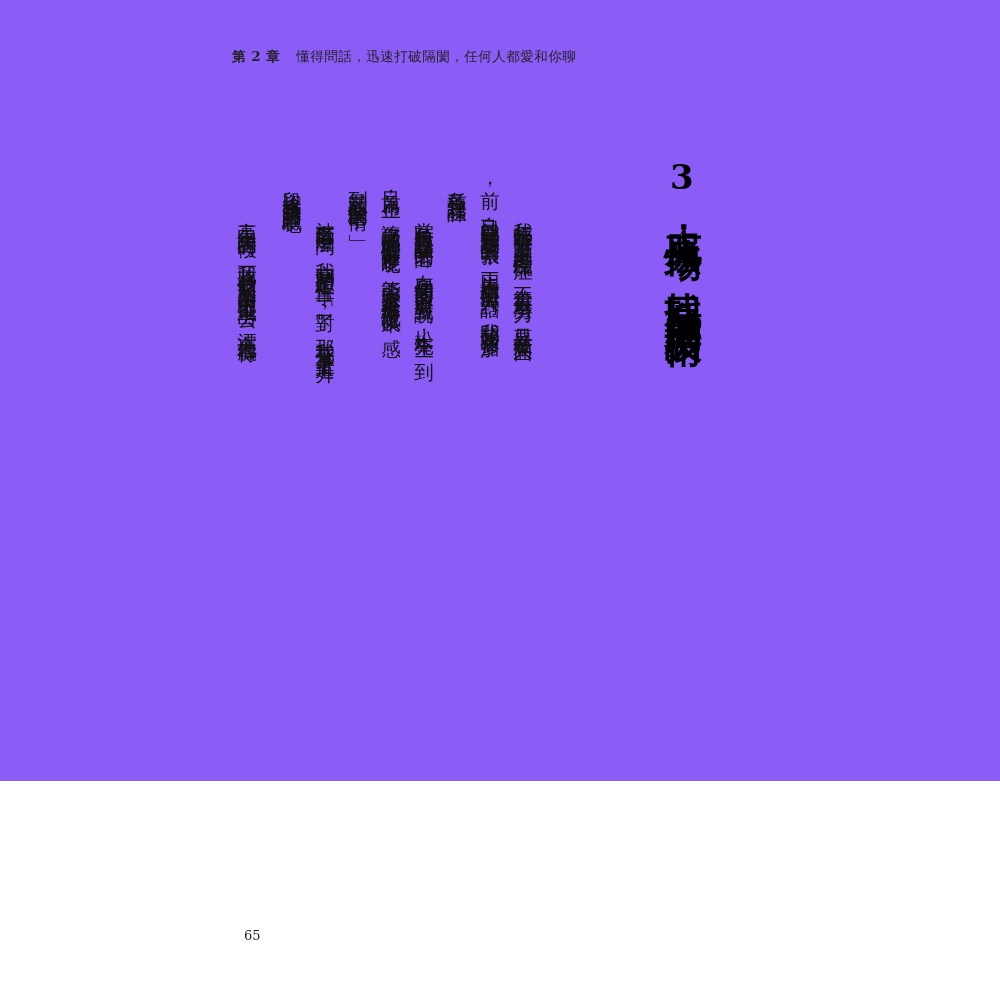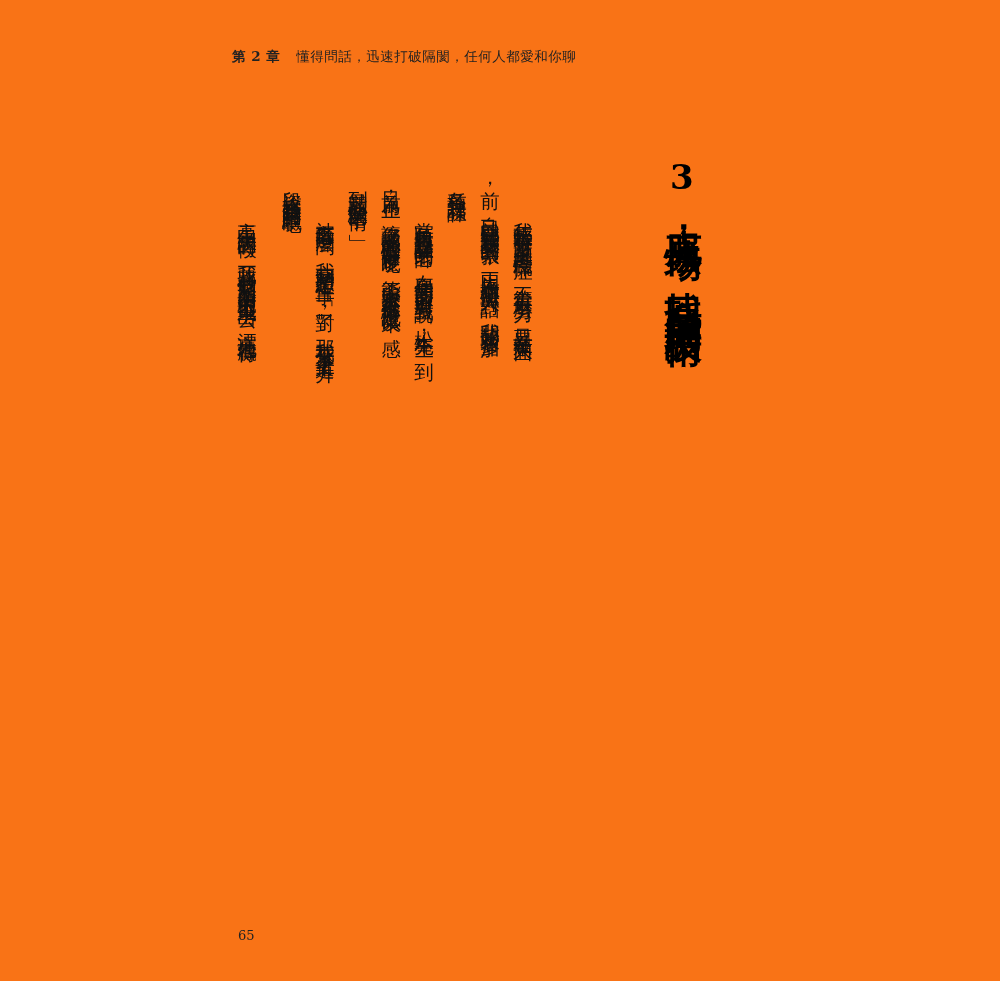--- a/index.html
+++ b/index.html
@@ -13,22 +13,22 @@
     position: relative;
     font-family: "DejaVu Serif", "Liberation Serif", serif;
     color: #000000;
     overflow: hidden;
   }
 
   .page {
     position: absolute;
     left: 0; top: 0;
     width: 1000px;
-    height: 981px;
-    background: #f97316;
+    height: 781px;
+    background: #8b5cf6;
   }
 
   
   .running-head {
     position: absolute;
     left: 232px;
     top: 48px;
     font-size: 13.5px;
     letter-spacing: 0.5px;
     color: #222222;
@@ -75,21 +75,21 @@
 
   
   .body-line {
     font-size: 19.5px;
     letter-spacing: 2.6px;
   }
 
   
   .page-number {
     position: absolute;
-    left: 238px;
+    left: 244px;
     top: 928px;
     font-size: 13px;
     color: #222222;
     font-family: "DejaVu Serif", "Liberation Serif", serif;
   }
 </style>
 </head>
 <body>
 
 <div class="page">

